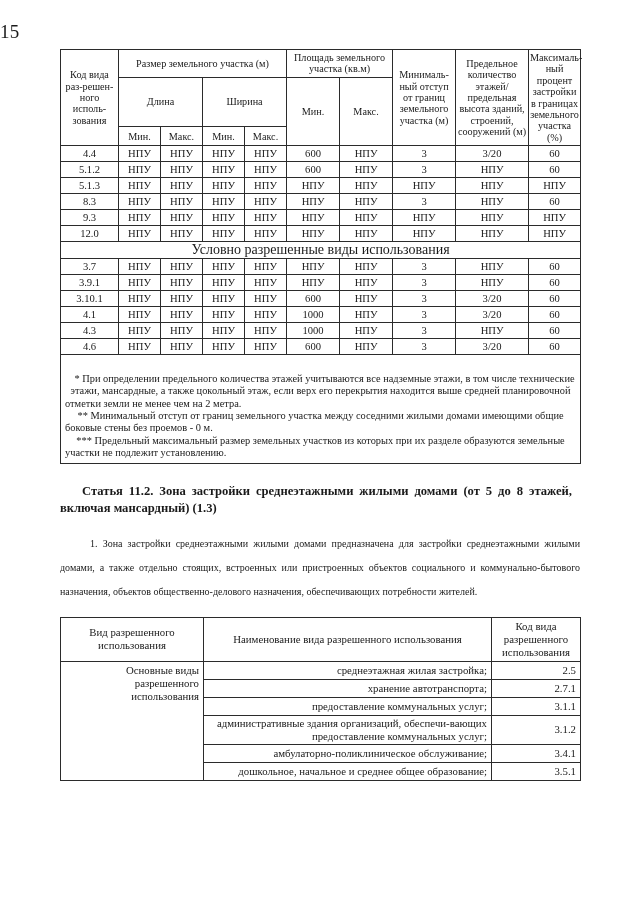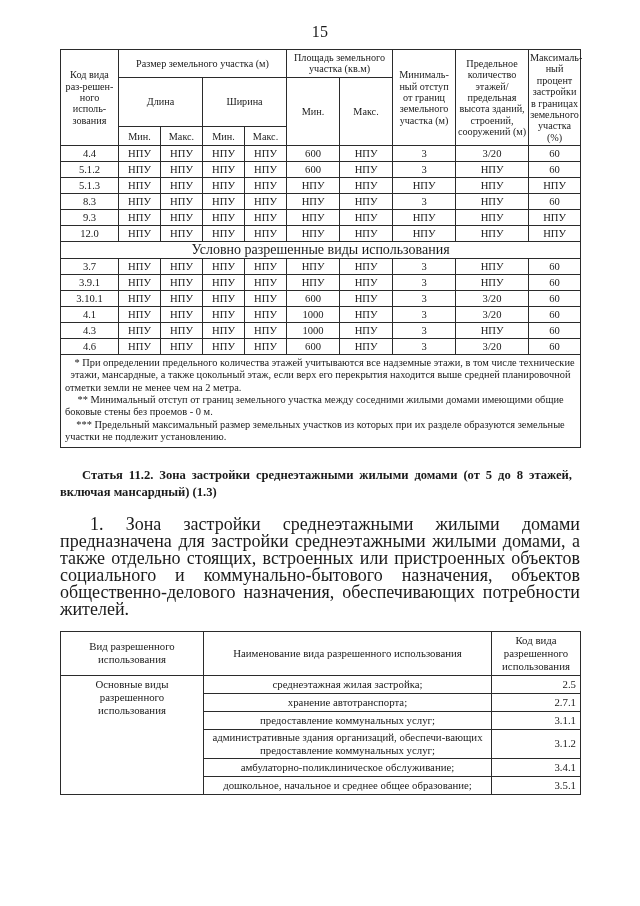--- a/index.html
+++ b/index.html
@@ -17,22 +17,21 @@
     overflow: hidden;
   }
   .page {
     width: 640px;
     height: 906px;
     box-sizing: border-box;
     padding: 0;
     position: relative;
   }
   .page-number {
-    text-align: center;
-    font-size: 16px;
+    font-size: 19px;
     margin: 24px 0 0 0;
     line-height: 16px;
     letter-spacing: 0.3px;
   }
 
   .content {
     margin: 0 auto;
     width: 520px;
   }
 
@@ -80,36 +79,37 @@
     line-height: 12.4px;
     padding: 2px 4px 3px 4px !important;
     vertical-align: top;
   }
   .notes-cell p {
     margin: 0;
     text-indent: 0;
   }
   .notes-cell p.ind {
     text-indent: 8px;
+    margin-top: 16px;
   }
 
   
   .article-heading {
     font-weight: bold;
     font-size: 12.6px;
     line-height: 17px;
     margin: 19px 8px 0 0;
     text-align: justify;
     text-indent: 22px;
   }
 
   
   p.body-par {
-    font-size: 18px;
-    line-height: 17px;
+    font-size: 10px;
+    line-height: 24px;
     margin: 15px 0 0 0;
     text-align: justify;
     text-indent: 30px;
   }
   p.body-par.tight {
     margin-top: 1px;
   }
 
   
   #uses-table {
@@ -117,21 +117,21 @@
     font-size: 10.8px;
     line-height: 13px;
   }
   #uses-table th {
     padding: 2px 3px;
     font-size: 10.8px;
     line-height: 13px;
   }
   #uses-table td {
     padding: 1px 4px;
-    text-align: center;
+    text-align: right;
     height: 15px;
   }
   #uses-table td.code {
     text-align: right;
   }
   #uses-table td.group {
     vertical-align: top;
     padding-top: 2px;
   }
 </style>

